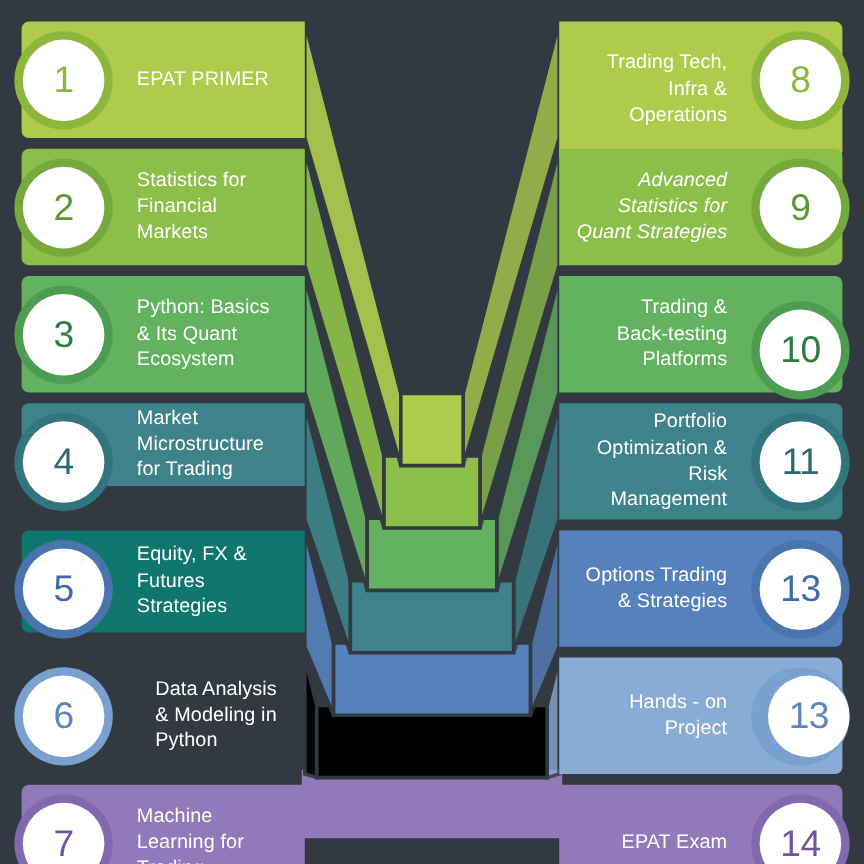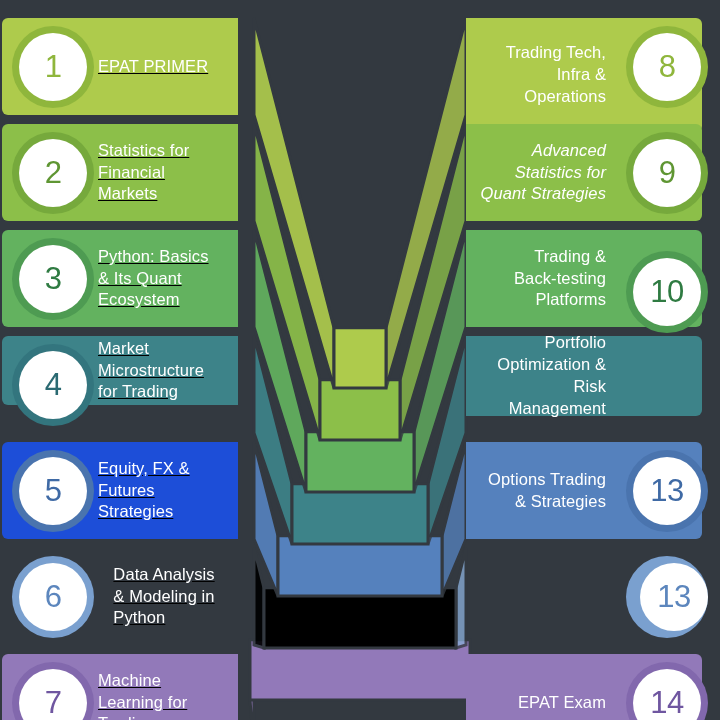--- a/index.html
+++ b/index.html
@@ -24,27 +24,26 @@
     z-index: 1;
   }
   .card {
     position: absolute;
     z-index: 3;
     display: flex;
     align-items: center;
     box-sizing: border-box;
   }
   .card-left {
-    left: 2px;
+    left: 18px;
     width: 236px;
     border-radius: 6px 0 0 6px;
     padding-left: 96px;
     padding-right: 8px;
     justify-content: flex-start;
-    text-decoration: underline;
   }
   .card-right {
     right: 18px;
     width: 236px;
     border-radius: 0 6px 6px 0;
     padding-right: 96px;
     padding-left: 8px;
     justify-content: flex-end;
   }
   .card-label {
@@ -132,21 +131,21 @@
     <span class="badge-inner" style="color: rgb(47, 123, 66);">3</span>
   </div>
 
   <div class="card card-left" style="top: 336px; height: 69px; background: rgb(61, 131, 137);">
     <span class="card-label">Market<br>Microstructure<br>for Trading</span>
   </div>
   <div class="badge badge-left" style="top: 343.5px; background: rgb(51, 117, 126);">
     <span class="badge-inner" style="color: rgb(43, 106, 114);">4</span>
   </div>
 
-  <div class="card card-left" style="top: 442px; height: 97px; background: #1d4ed8;">
+  <div class="card card-left" style="top: 442px; height: 85px; background: #0f766e;">
     <span class="card-label">Equity, FX &amp;<br>Futures<br>Strategies</span>
   </div>
   <div class="badge badge-left" style="top: 449.5px; background: rgb(74, 116, 174);">
     <span class="badge-inner" style="color: rgb(63, 106, 165);">5</span>
   </div>
 
   <div class="card card-left" style="top: 548px; height: 97px; justify-content: center;">
     <span class="card-label">Data Analysis<br>&amp; Modeling in<br>Python</span>
   </div>
   <div class="badge badge-left" style="top: 555.5px; background: rgb(122, 160, 207);">
@@ -174,31 +173,37 @@
     <span class="badge-inner" style="color: rgb(95, 150, 51);">9</span>
   </div>
 
   <div class="card card-right" style="top: 230px; height: 97px; background: rgb(99, 178, 95); margin-left: 20px;">
     <span class="card-label">Trading &amp;<br>Back-testing<br>Platforms</span>
   </div>
   <div class="badge badge-right" style="top: 251px; background: rgb(78, 155, 82);">
     <span class="badge-inner" style="color: rgb(47, 123, 66);">10</span>
   </div>
 
-  <div class="card card-right" style="top: 336px; height: 80px; background: rgb(61, 131, 137);">
+  <div class="card card-right" style="top: 336px; height: 97px; background: rgb(61, 131, 137);">
     <span class="card-label">Portfolio<br>Optimization &amp;<br>Risk Management</span>
+  </div>
+  <div class="badge badge-right" style="top: 343.5px; background: rgb(51, 117, 126);">
+    <span class="badge-inner" style="color: rgb(43, 106, 114);">11</span>
   </div>
 
   <div class="card card-right" style="top: 442px; height: 97px; background: rgb(85, 129, 189);">
     <span class="card-label">Options Trading<br>&amp; Strategies</span>
   </div>
   <div class="badge badge-right" style="top: 449.5px; background: rgb(74, 116, 174);">
     <span class="badge-inner" style="color: rgb(63, 106, 165);">13</span>
   </div>
 
+  <div class="card card-right" style="top: 548px; height: 97px; background: rgb(136, 172, 214);">
+    <span class="card-label">Hands - on<br>Project</span>
+  </div>
   <div class="badge badge-right" style="top: 555.5px; background: rgb(122, 160, 207); justify-content: flex-end;">
     <span class="badge-inner" style="color: rgb(92, 134, 189);">13</span>
   </div>
 
   <div class="card card-right" style="top: 654px; height: 97px; background: rgb(146, 121, 185);">
     <span class="card-label">EPAT Exam</span>
   </div>
   <div class="badge badge-right" style="top: 661.5px; background: rgb(130, 104, 173);">
     <span class="badge-inner" style="color: rgb(111, 86, 160);">14</span>
   </div>

